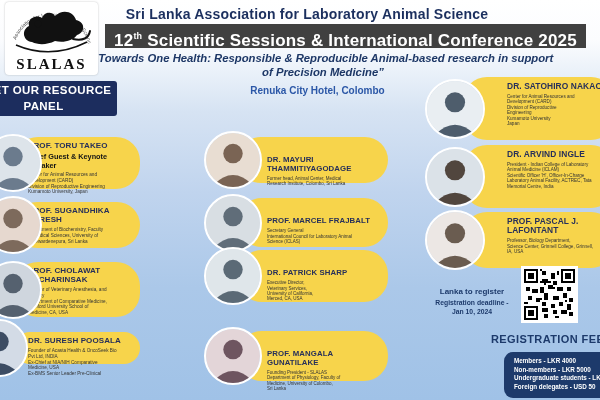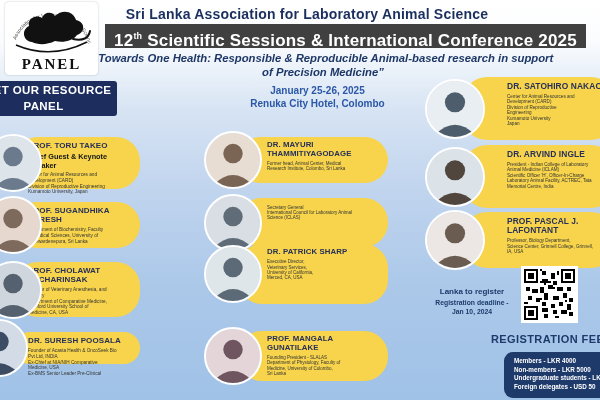--- a/index.html
+++ b/index.html
@@ -25,21 +25,21 @@
     color:#fff;font-size:11.5px;font-weight:800;letter-spacing:.4px;text-align:center;
     display:flex;align-items:center;justify-content:center;line-height:1.35;padding:0 4px;box-sizing:border-box;}
   .logo-box{left:5px;top:2px;width:93px;height:73px;background:#fff;border-radius:4px;
     box-shadow:0 0 2px rgba(0,0,0,.25);text-align:center;}
   .logo-acronym{position:absolute;bottom:2px;left:0;right:0;
     font-family:"Liberation Serif",serif;font-size:15px;font-weight:700;letter-spacing:2px;color:#111;}
 
   
   .card{position:absolute;background:#f7d44b;border-radius:24px;box-sizing:border-box;}
   .cL{left:14px;width:126px;padding:5px 7px 0 14px;}
-  .cM{left:238px;width:150px;padding:4px 8px 0 29px;}
+  .cM{left:238px;width:150px;padding:19px 8px 0 29px;}
   .cR{left:463px;width:152px;padding:5px 6px 0 44px;}
   .photo{position:absolute;top:50%;transform:translateY(-50%);border-radius:50%;
     border:2px solid #fff;overflow:hidden;box-sizing:border-box;background:#d9e2ec;}
   .cL .photo{left:-30px;width:58px;height:58px;}
   .cL.more-cut .photo{left:-44px;}
   .cM .photo{left:-34px;width:58px;height:58px;}
   .cR .photo{left:-38px;width:60px;height:60px;}
   .photo svg{display:block;width:100%;height:100%;}
   .s-name{font-size:8px;font-weight:800;color:#27305a;line-height:1.12;letter-spacing:.1px;}
   .cM .s-name{font-size:7.8px;}
@@ -69,42 +69,41 @@
 
 <div class="abs org-name">Sri Lanka Association for Laboratory Animal Science</div>
 
 <div class="abs title-bar"><span>12</span><sup>th</sup><span> Scientific Sessions &amp; International Conference 2025</span></div>
 
 <div class="abs theme">
     <div>“Towards One Health: Responsible &amp; Reproducible Animal-based research in support of Precision Medicine”</div>
   </div>
 
 <div class="abs when-where">
-  <div>January 25-26, 2025</div>
   <div>Renuka City Hotel, Colombo</div>
 </div>
 
 <div class="abs badge">
     <span>MEET OUR RESOURCE PANEL</span>
   </div>
 
 <div class="abs logo-box">
   <svg width="93" height="56" viewBox="0 0 93 56">
     <defs>
         <path id="arcPath" d="M10,42 A37,33 0 0 1 83,42"></path>
       </defs>
     <text font-size="5.2" fill="#444" font-family="Liberation Sans,sans-serif">
       <textPath href="#arcPath" startOffset="4">Association for Laboratory Animal Science</textPath>
     </text>
     <path d="M27,40 c-9,-1 -11,-12 -3,-16 c-2,-8 8,-12 13,-8 c2,-6 10,-7 13,-2 c8,-8 19,-4 21,4 c10,2 9,13 1,15 c-4,6 -14,8 -22,6 c-8,4 -17,4 -23,1 z" fill="#111"></path>
     <circle cx="33" cy="22" r="3.4" fill="#111"></circle>
     <path d="M68,37 q15,3 17,-8" stroke="#111" stroke-width="2" fill="none" stroke-linecap="round"></path>
     <path d="M11,43 q35,15 71,-3" stroke="#111" stroke-width="1.6" fill="none"></path>
   </svg>
-  <div class="logo-acronym">PANEL</div>
+  <div class="logo-acronym">SLALAS</div>
 </div>
 
 <div class="card cL" style="top:137px;height:52px;">
   <div class="photo">
       <svg viewBox="0 0 10 10">
         <circle cx="5" cy="5" r="5" fill="#dde4ea"></circle>
         <circle cx="5" cy="3.8" r="1.8" fill="#6b7b8d"></circle>
         <path d="M1.4,9.6 q3.6,-3.6 7.2,0 l0,.4 l-7.2,0 z" fill="#6b7b8d"></path>
       </svg>
     </div>
@@ -176,26 +175,27 @@
 </div>
 
 <div class="card cM" style="top:198px;height:49px;">
   <div class="photo">
       <svg viewBox="0 0 10 10">
         <circle cx="5" cy="5" r="5" fill="#d8dee3"></circle>
         <circle cx="5" cy="3.8" r="1.8" fill="#606d79"></circle>
         <path d="M1.4,9.6 q3.6,-3.6 7.2,0 l0,.4 l-7.2,0 z" fill="#606d79"></path>
       </svg>
     </div>
+  <div class="s-name">PROF. MARCEL FRAJBALT</div>
   <div class="s-desc">Secretary General
 International Council for Laboratory Animal
 Science (ICLAS)</div>
 </div>
 
-<div class="card cM" style="top:244px;height:60px;">
+<div class="card cM" style="top:250px;height:52px;">
   <div class="photo">
       <svg viewBox="0 0 10 10">
         <circle cx="5" cy="5" r="5" fill="#dfe6ea"></circle>
         <circle cx="5" cy="3.8" r="1.8" fill="#5b6a76"></circle>
         <path d="M1.4,9.6 q3.6,-3.6 7.2,0 l0,.4 l-7.2,0 z" fill="#5b6a76"></path>
       </svg>
     </div>
   <div class="s-name">DR. PATRICK SHARP</div>
   <div class="s-desc">Executive Director,
 Veterinary Services,

